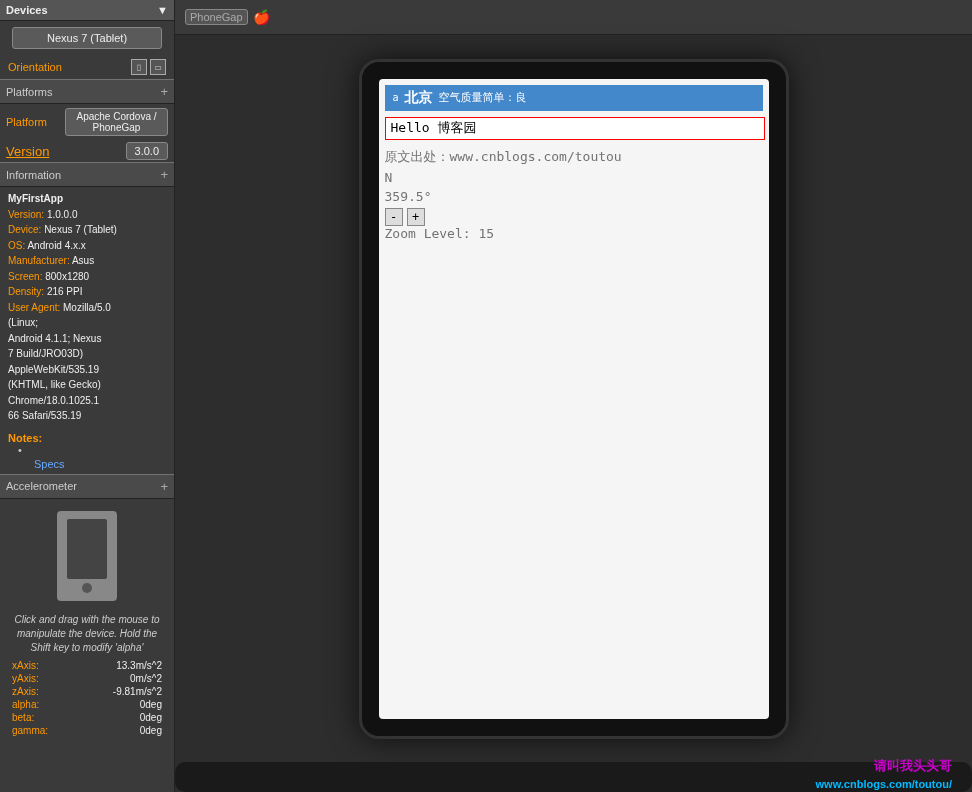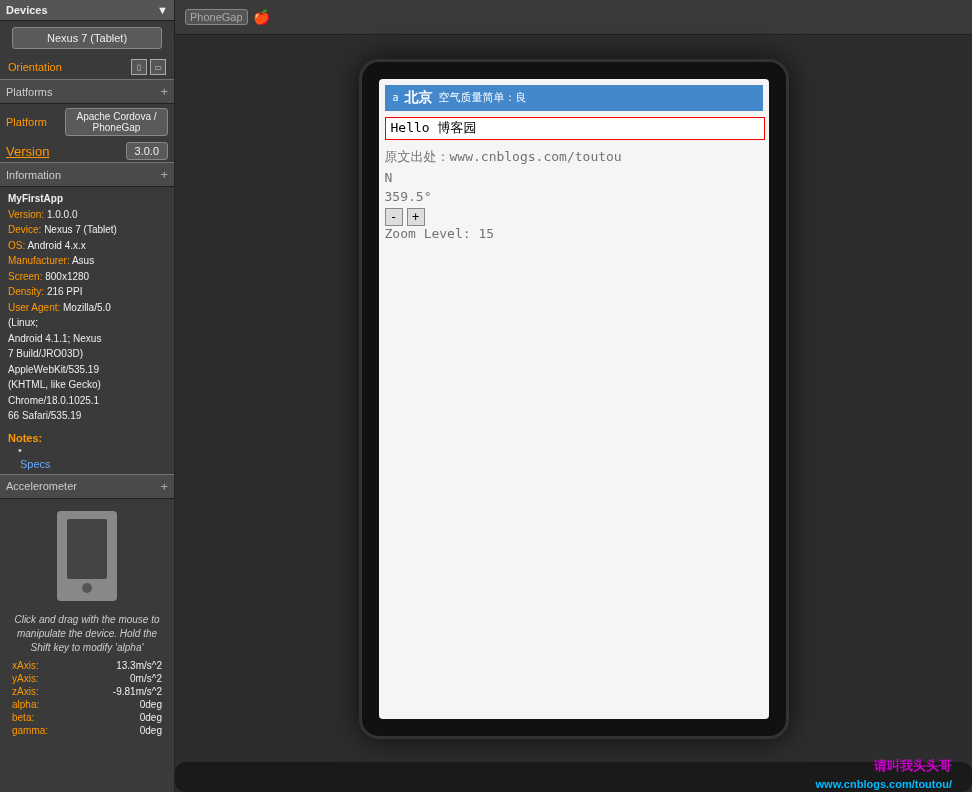--- a/index.html
+++ b/index.html
@@ -174,21 +174,21 @@
       padding: 4px 8px;
       font-size: 11px;
     }
     .notes-label {
       color: #f90;
       font-weight: bold;
     }
     .specs-link {
       color: #6af;
       cursor: pointer;
-      margin-left: 2px;
+      margin-left: 16px;
       display: block;
       margin-top: 2px;
     }
     .bullet { margin-left: 10px; }
 
     
     .accel-section {
       padding: 4px 8px;
     }
     .accel-device {

